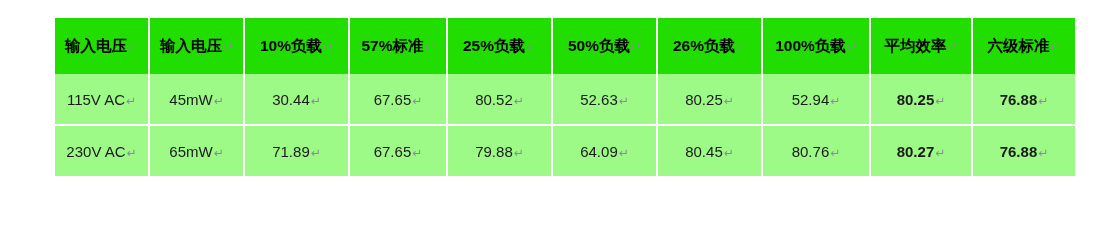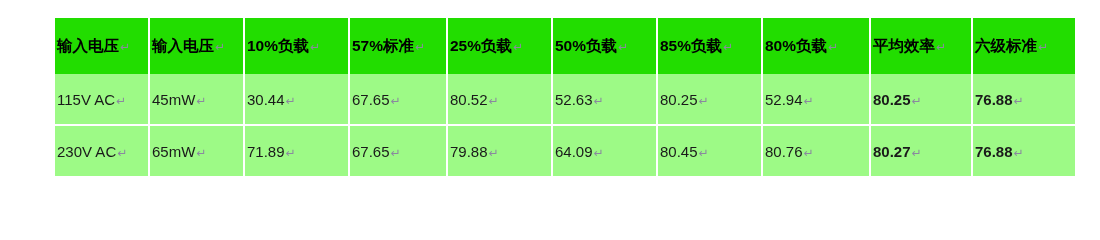--- a/index.html
+++ b/index.html
@@ -28,20 +28,21 @@
     width: 1020px;
     border-collapse: separate;
     border-spacing: 0;
     table-layout: fixed;
   }
 
   #efficiency-table td {
     background: #9dfa86;
     border-right: 2px solid #ffffff;
     border-bottom: 2px solid #ffffff;
+    text-align: center;
     vertical-align: middle;
     height: 50px;
     padding: 0 2px;
     font-size: 15px;
     color: #1a1a1a;
     white-space: nowrap;
   }
 
   #efficiency-table tr.header-row td {
     background: #22dd00;
@@ -94,22 +95,22 @@
         <col style="width: 102px;">
       </colgroup>
     <thead>
       <tr class="header-row">
           <td><span class="cell-text">输入电压</span><span class="pilcrow">↵</span></td>
           <td><span class="cell-text">输入电压</span><span class="pilcrow">↵</span></td>
           <td><span class="cell-text">10%负载</span><span class="pilcrow">↵</span></td>
           <td><span class="cell-text">57%标准</span><span class="pilcrow">↵</span></td>
           <td><span class="cell-text">25%负载</span><span class="pilcrow">↵</span></td>
           <td><span class="cell-text">50%负载</span><span class="pilcrow">↵</span></td>
-          <td><span class="cell-text">85%负载</span><span class="pilcrow">↵</span></td>
-          <td><span class="cell-text">80%负载</span><span class="pilcrow">↵</span></td>
+          <td><span class="cell-text">26%负载</span><span class="pilcrow">↵</span></td>
+          <td><span class="cell-text">100%负载</span><span class="pilcrow">↵</span></td>
           <td><span class="cell-text">平均效率</span><span class="pilcrow">↵</span></td>
           <td><span class="cell-text">六级标准</span><span class="pilcrow">↵</span></td>
         </tr>
     </thead>
     <tbody id="table-body">
         <tr>
           <td><span class="cell-text">115V AC</span><span class="pilcrow">↵</span></td>
           <td><span class="cell-text">45mW</span><span class="pilcrow">↵</span></td>
           <td><span class="cell-text">30.44</span><span class="pilcrow">↵</span></td>
           <td><span class="cell-text">67.65</span><span class="pilcrow">↵</span></td>

